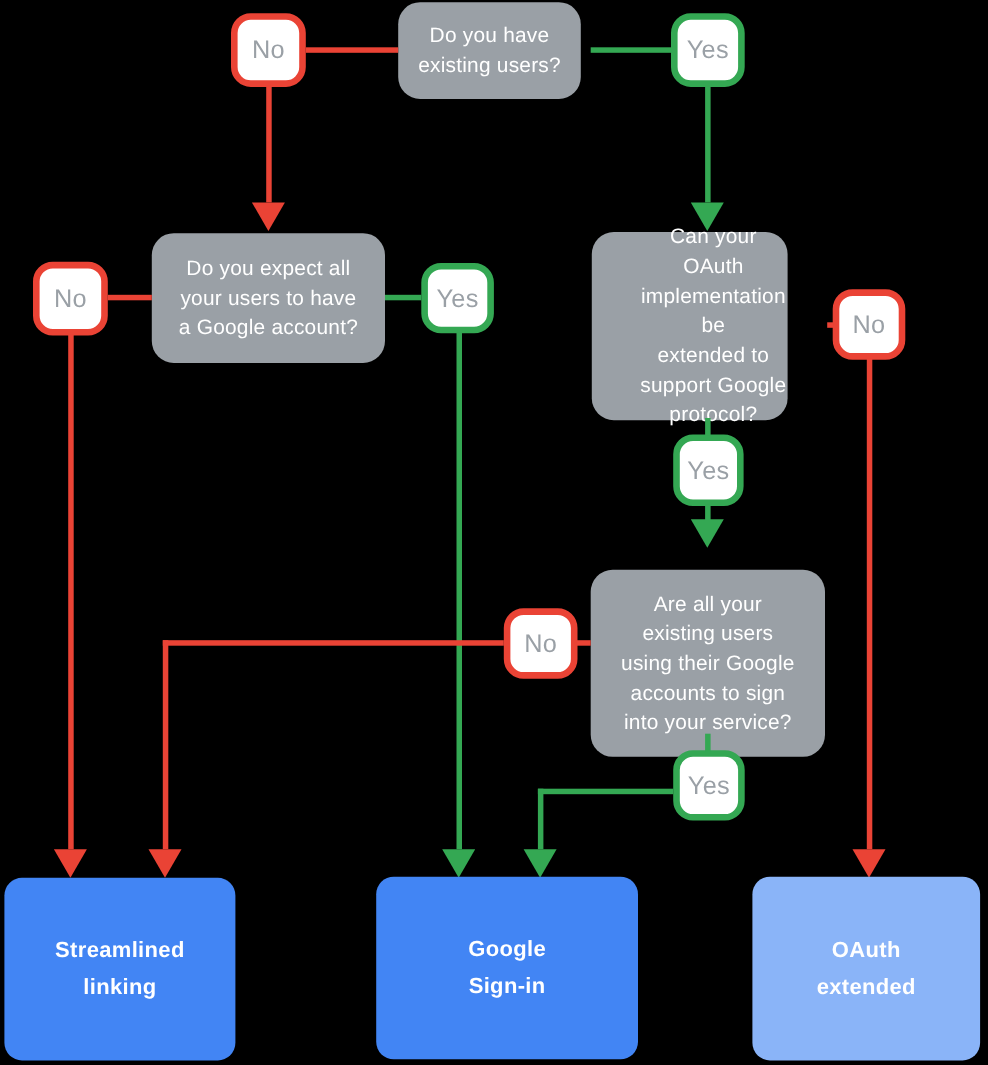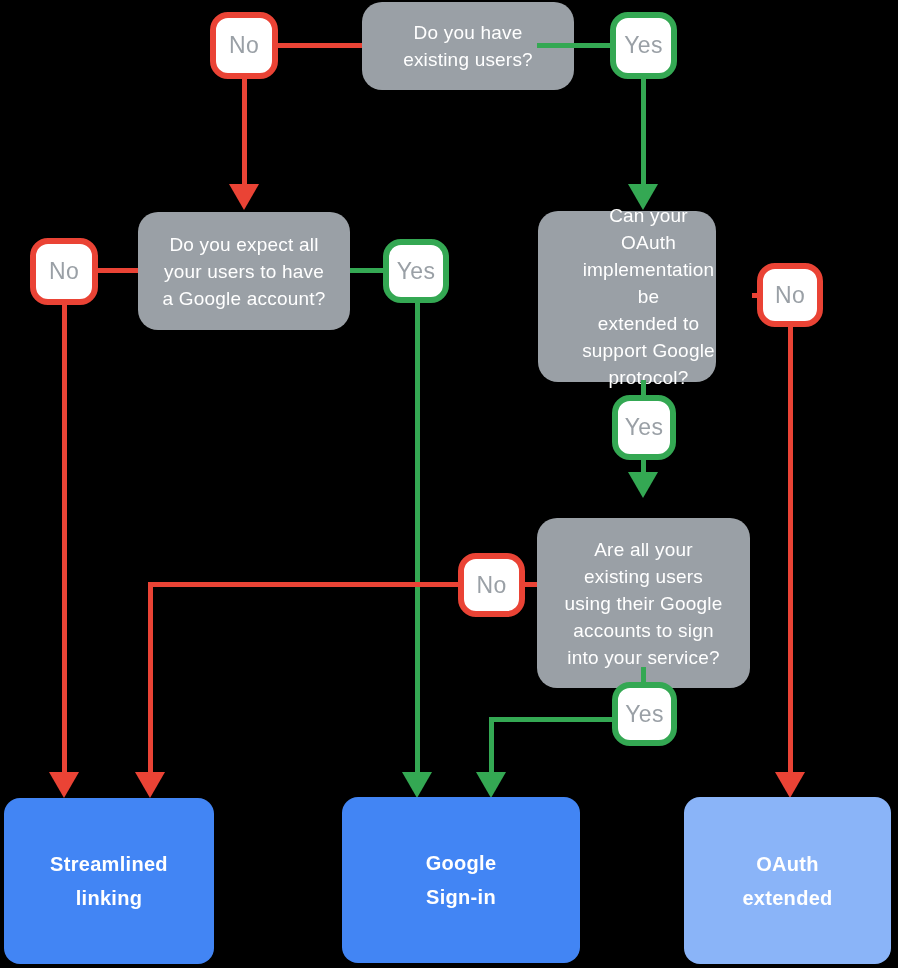--- a/index.html
+++ b/index.html
@@ -74,21 +74,21 @@
     letter-spacing: 0.3px;
   }
   .outcome.primary { background: var(--blue, #4285F4); }
   .outcome.light   { background: var(--light-blue, #8AB4F8); }
 </style>
 </head>
 <body>
 
 <div id="canvas">
 
-  <div class="qbox" style="left:362px; top:2px; width:212px; height:88px;">Do you have
+  <div class="qbox" style="left:362px; top:2px; width:166px; height:88px;">Do you have
 existing users?</div>
 
   <div class="qbox" style="left:138px; top:212px; width:212px; height:118px;">Do you expect all
 your users to have
 a Google account?</div>
 
   <div class="qbox" style="left:538px; top:211px; width:178px; height:171px;padding-left:43px;">Can your OAuth
 implementation be
 extended to
 support Google

